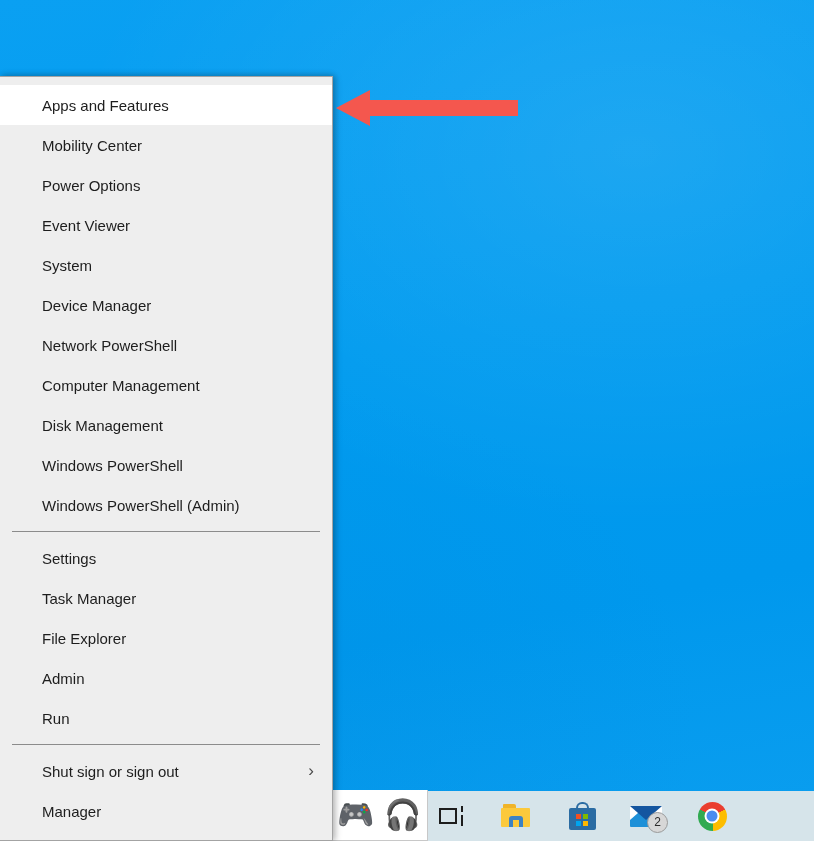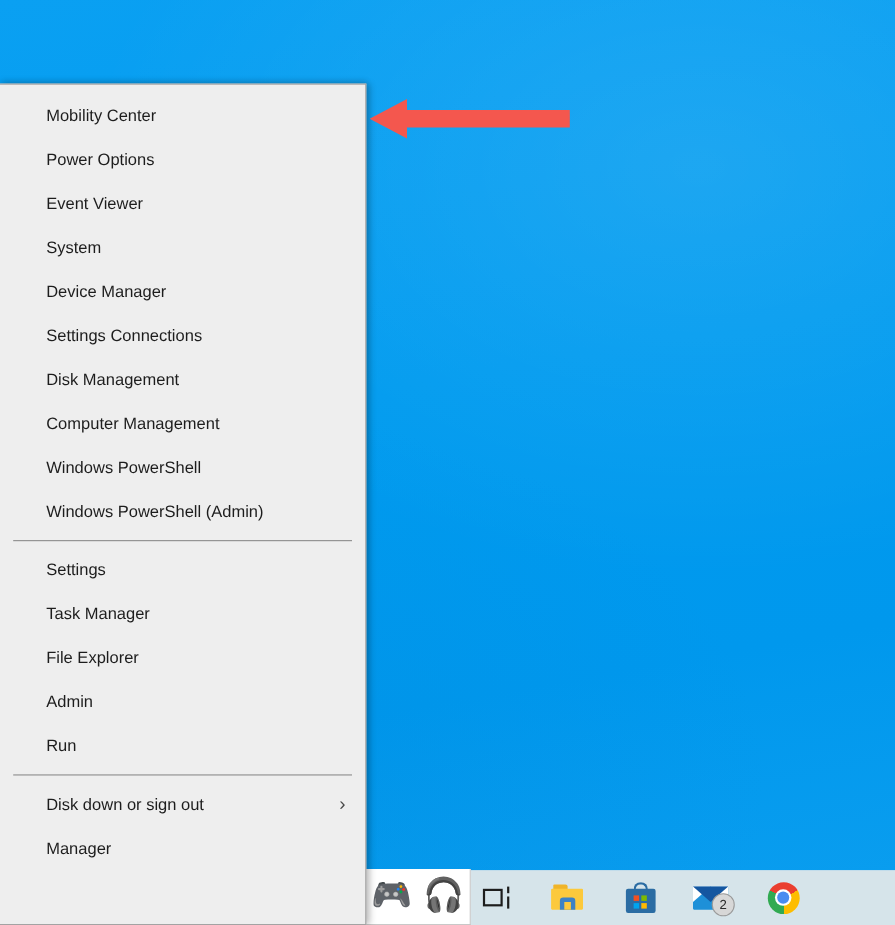--- a/index.html
+++ b/index.html
@@ -353,45 +353,48 @@
 
 </div>
 
 <div id="emoji-panel">
   <span class="emoji">🎮</span>
   <span class="emoji">🎧</span>
 </div>
 
 <div id="winx-menu">
 
+  <div class="menu-item highlighted">
+    <span class="mi-label">Apps and Features</span>
+  </div>
   <div class="menu-item">
     <span class="mi-label">Mobility Center</span>
   </div>
   <div class="menu-item">
     <span class="mi-label">Power Options</span>
   </div>
   <div class="menu-item">
     <span class="mi-label">Event Viewer</span>
   </div>
   <div class="menu-item">
     <span class="mi-label">System</span>
   </div>
   <div class="menu-item">
     <span class="mi-label">Device Manager</span>
   </div>
   <div class="menu-item">
-    <span class="mi-label">Settings Connections</span>
+    <span class="mi-label">Network PowerShell</span>
+  </div>
+  <div class="menu-item">
+    <span class="mi-label">Computer Management</span>
   </div>
   <div class="menu-item">
     <span class="mi-label">Disk Management</span>
   </div>
   <div class="menu-item">
-    <span class="mi-label">Computer Management</span>
-  </div>
-  <div class="menu-item">
     <span class="mi-label">Windows PowerShell</span>
   </div>
   <div class="menu-item">
     <span class="mi-label">Windows PowerShell (Admin)</span>
   </div>
 
   <div class="menu-sep"></div>
 
   <div class="menu-item">
     <span class="mi-label">Settings</span>
@@ -405,21 +408,21 @@
   <div class="menu-item">
     <span class="mi-label">Admin</span>
   </div>
   <div class="menu-item">
     <span class="mi-label">Run</span>
   </div>
 
   <div class="menu-sep"></div>
 
   <div class="menu-item">
-    <span class="mi-label">Disk down or sign out</span>
+    <span class="mi-label">Shut sign or sign out</span>
     <span class="mi-chevron">›</span>
   </div>
   <div class="menu-item">
     <span class="mi-label">Manager</span>
   </div>
 
 </div>
 
 <svg id="red-arrow" viewBox="0 0 184 40">
   <polygon points="0,20 34,2 34,12 182,12 182,28 34,28 34,38" fill="#f4574e"></polygon>

